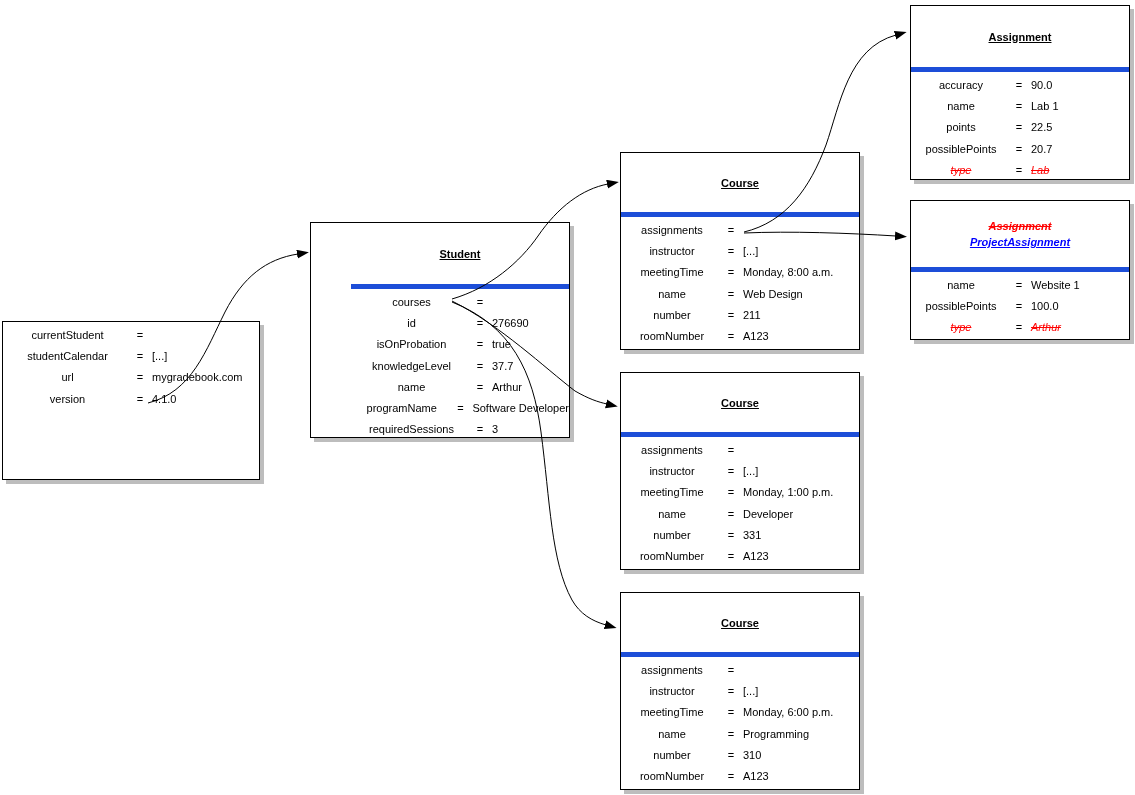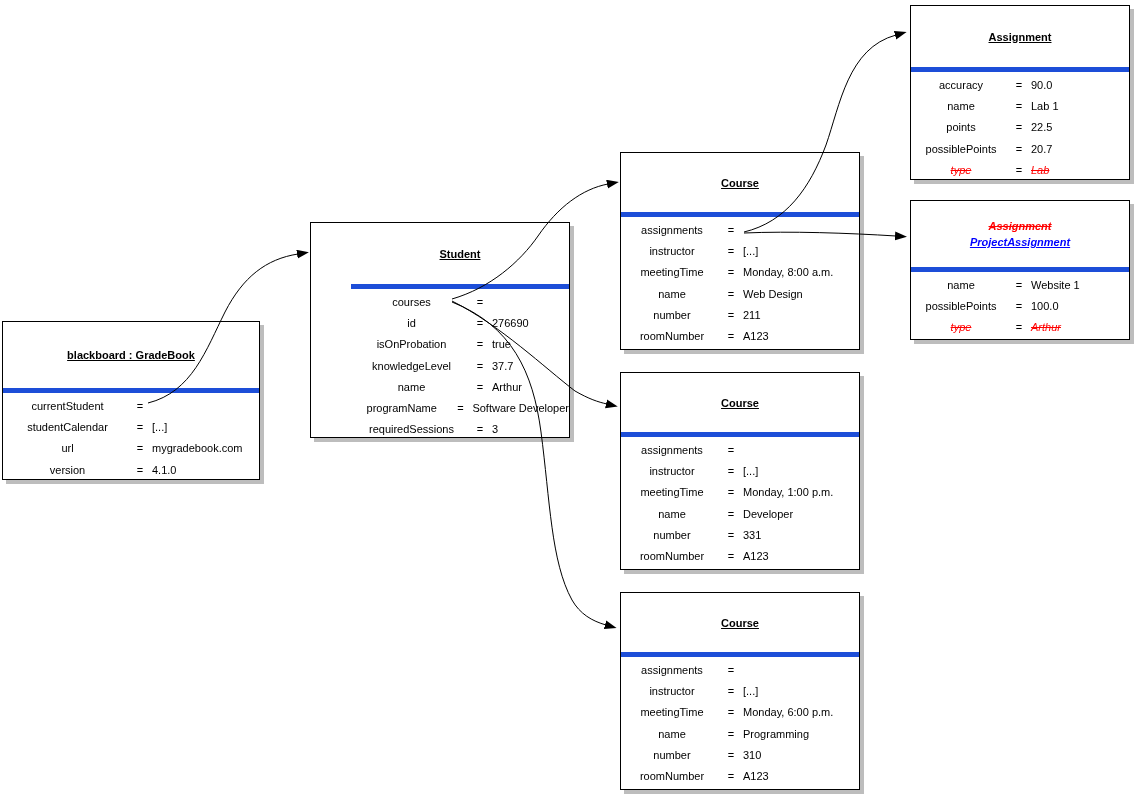--- a/index.html
+++ b/index.html
@@ -50,23 +50,20 @@
     pointer-events:none;
   }
   svg.arrows path.link{fill:none;stroke:#000000;stroke-width:1;}
 </style>
 </head>
 <body>
 
 <div class="canvas">
 
   <div class="uml-box" style="left:2px;top:321px;width:258px;height:159px;--lw:129px;">
-    <div class="title-comp" style="height:71px;">
-        <div class="title plain">blackboard : GradeBook</div>
-      </div>
     <div class="attr-comp">
         <div class="attr-row">
           <span class="lbl">currentStudent</span>
           <span class="eq">=</span>
           <span class="val"></span>
         </div>
         <div class="attr-row">
           <span class="lbl">studentCalendar</span>
           <span class="eq">=</span>
           <span class="val">[...]</span>

